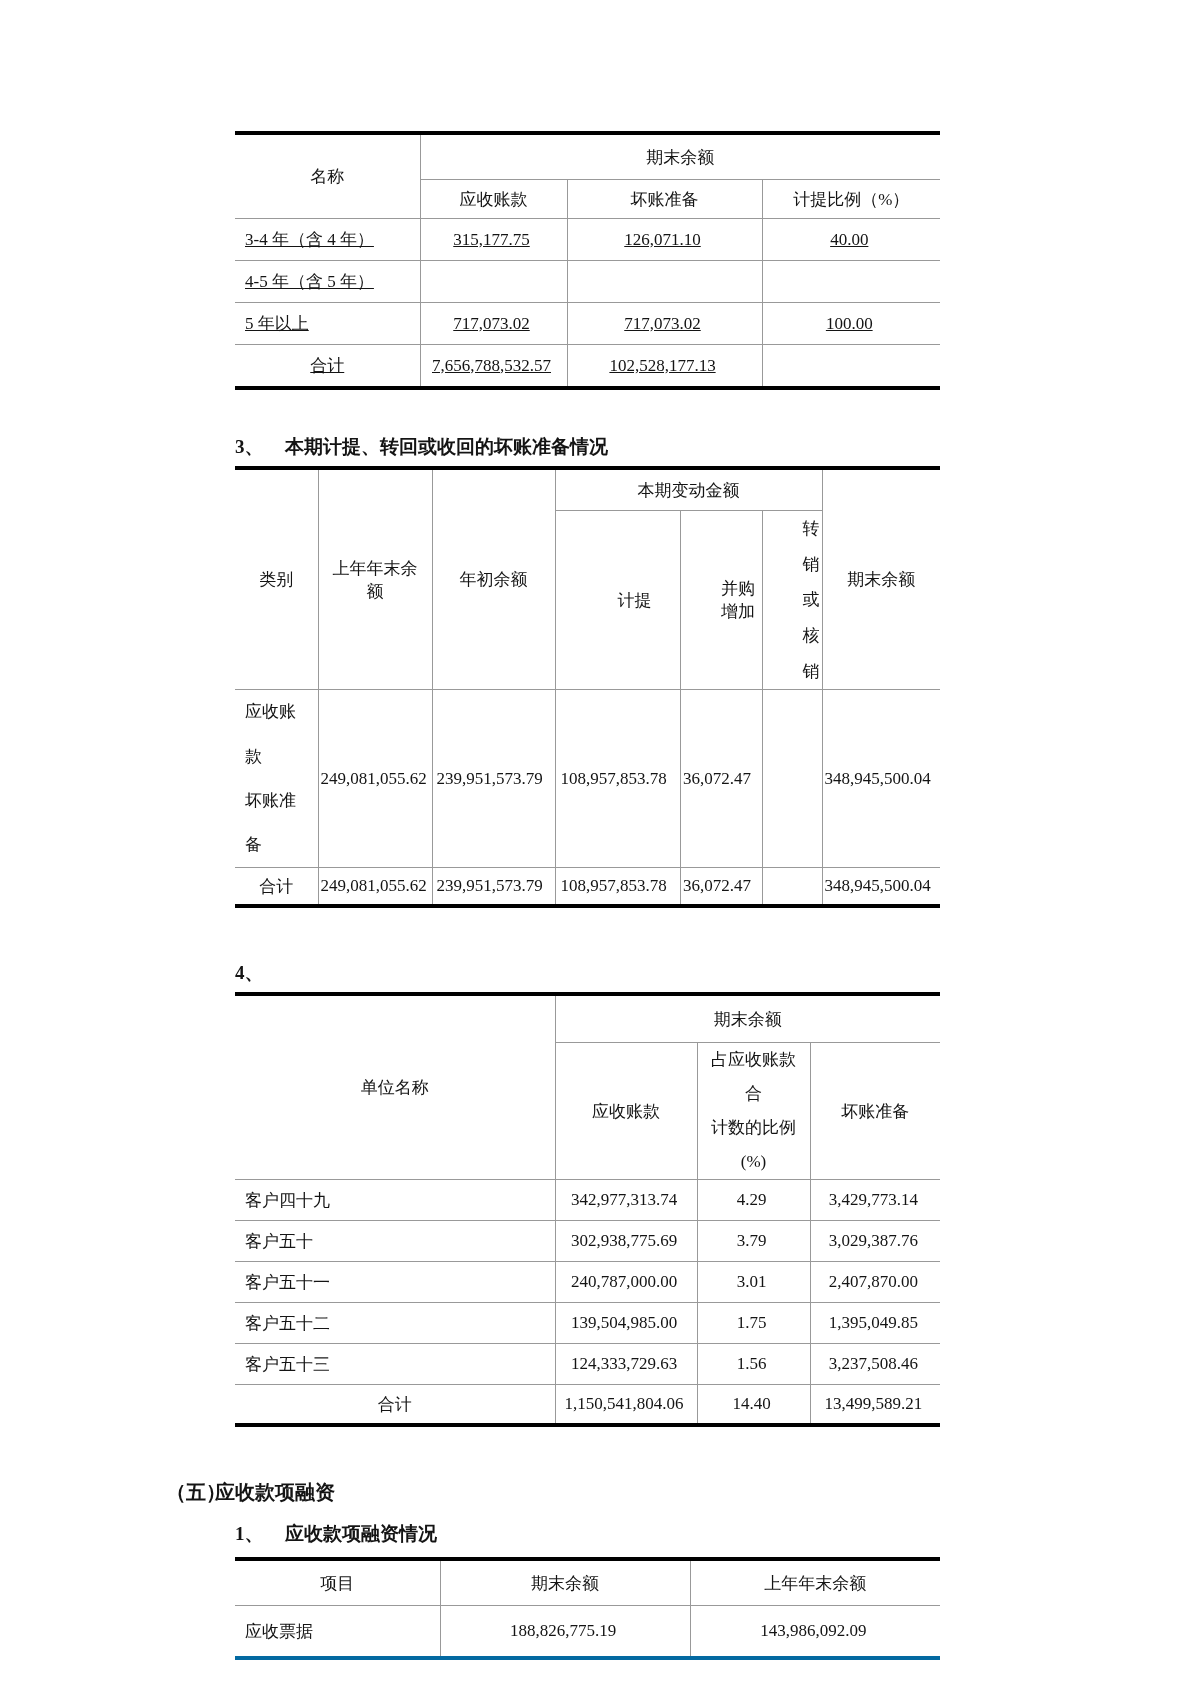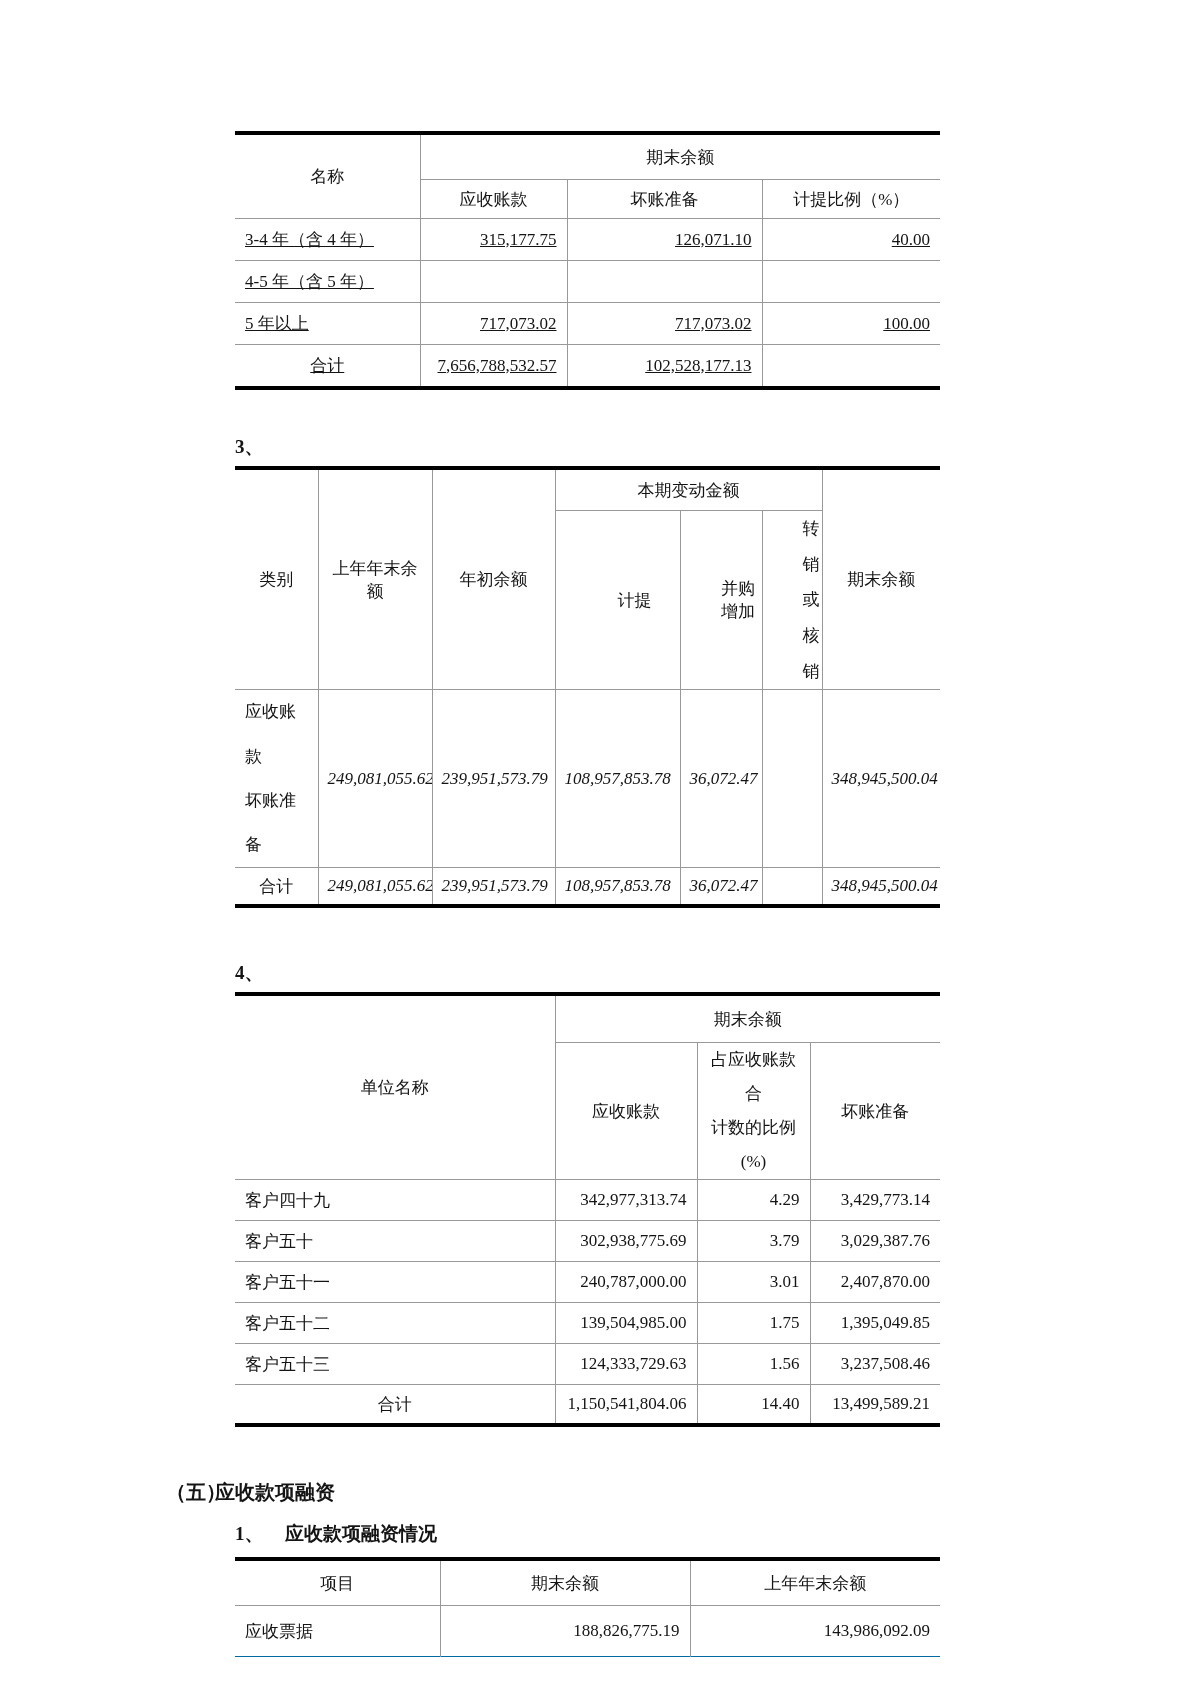--- a/index.html
+++ b/index.html
@@ -24,24 +24,24 @@
   }
   table.t td{
     border-left:1px solid #999;
     border-top:1px solid #999;
     vertical-align:middle;
     text-align:center;
     padding:0 6px;
     overflow:hidden;
   }
   table.t td.e{border-left:none;}          
-  table.t td.num{text-align:right;padding-right:10px;}
+  table.t td.num{padding-right:10px;}
   table.t td.lbl{text-align:left;padding-left:10px;}
   table.t td.ml{white-space:pre-line;}
-  table.t-thin{border-bottom:1px solid #0369a1;}
+  table.t-thin{border-bottom:4px solid #0369a1;}
   
   .h{
     margin-left:235px;
     font-weight:bold;
     font-size:19px;
     line-height:30px;
     display:flex;
   }
   .h .n{width:50px;flex:none;}
   .sec5{
@@ -50,21 +50,21 @@
     font-size:20px;
     line-height:30px;
     display:flex;
   }
   .sec5 .n{width:49px;flex:none;}
   
   .t1 tr.r1 td{height:44px;}
   .t1 tr.r2 td{height:38px;}
   .t1 tr.d td{height:41px;text-decoration:underline;}
   .t2{font-size:16px;}
-  .t2 td.num{padding-right:6px;padding-left:9px;font-style:italic;}
+  .t2 td.num{padding-right:6px;padding-left:2px;}
   .t2 tr.r1 td{height:40px;}
   .t2 tr.r2 td{height:108px;padding-left:40px;}
   .t2 tr.d1 td{height:88px;}
   .t2 tr.d2 td{height:36px;}
   .t2 td.wo{line-height:2.1;}
   .t2 td.cat{line-height:2.6;}
   .t3 tr.r1 td{height:46px;}
   .t3 tr.r2 td{height:108px;}
   .t3 tr.d td{height:40px;margin-top:48px;}
   .t3 tr.tot td{height:38px;}
@@ -123,20 +123,21 @@
       <td class="e">合计</td>
       <td class="num">7,656,788,532.57</td>
       <td class="num">102,528,177.13</td>
       <td class="num"></td>
     </tr>
   </tbody>
     </table>
 
   <div class="h h3h">
     <span class="n">3、</span>
+    <span>本期计提、转回或收回的坏账准备情况</span>
   </div>
 
   <table class="t t2">
     <colgroup>
         <col style="width:83px">
         <col style="width:114px">
         <col style="width:123px">
         <col style="width:125px">
         <col style="width:82px">
         <col style="width:60px">

